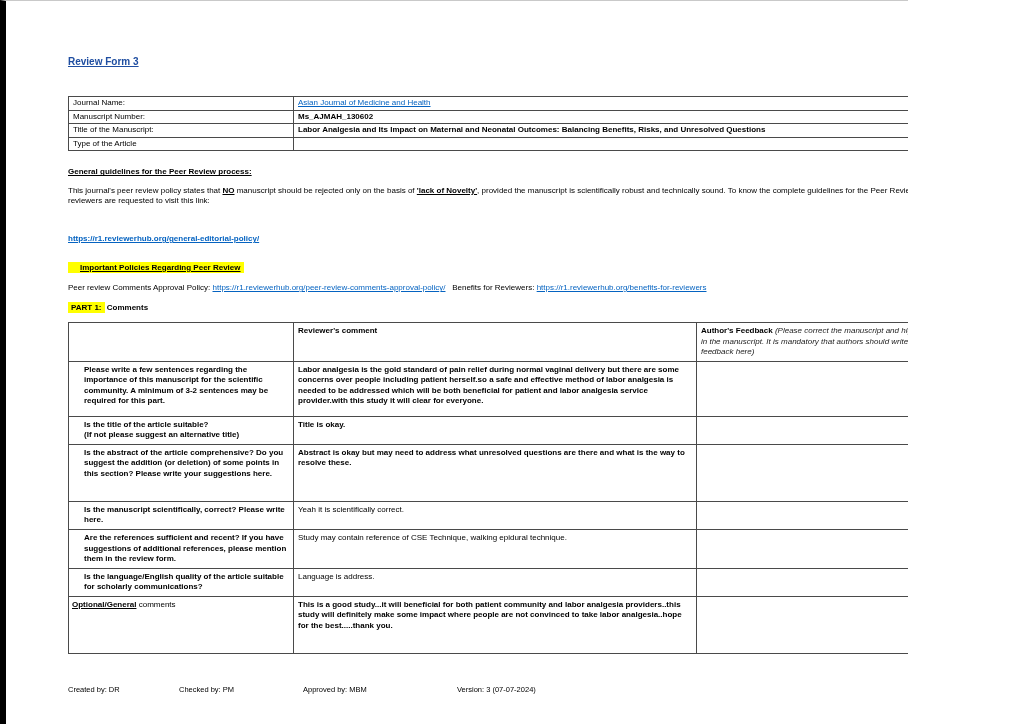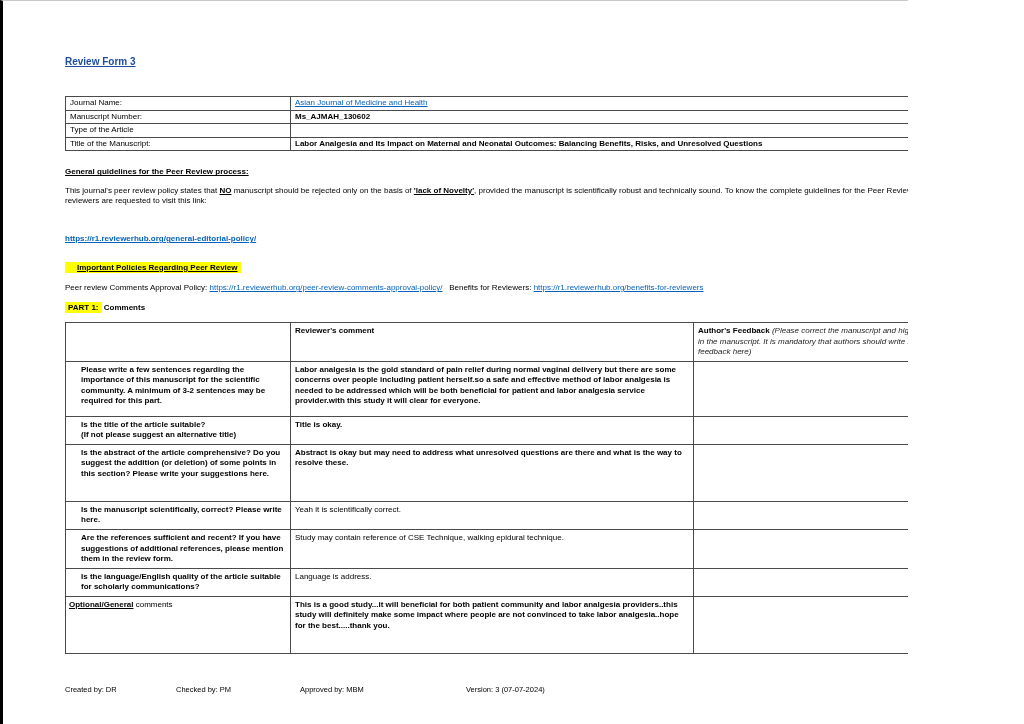--- a/index.html
+++ b/index.html
@@ -1,21 +1,21 @@
 <!DOCTYPE html>
 <html><head>
 <meta charset="utf-8">
 <style>
   * { margin:0; padding:0; box-sizing:border-box; }
   html,body { background:#ffffff; }
   body { font-family:"Liberation Sans", sans-serif; }
   .page {
     position:relative; width:908px; height:724px; background:#fff;
     color:#000; font-size:8px; line-height:1.32; overflow:hidden;
-    border-top:1px solid #c9c9c9; border-left:3px solid #000000;
+    border-top:1px solid #c9c9c9; border-left:6px solid #000000;
   }
   .content { position:absolute; left:62px; top:0; width:900px; }
   .bold { font-weight:bold; }
   .underline { text-decoration:underline; }
   .highlight { background:#ffff00; padding:1px 3px; }
   .link { color:#0563c1; text-decoration:underline; cursor:pointer; font-weight:inherit; }
   .doc-title { margin-top:54px; font-size:10px; font-weight:bold; color:#1f4ea1; text-decoration:underline; }
 
   table { border-collapse:collapse; width:100%; table-layout:fixed; }
   td, th { border:1px solid #4a4a4a; vertical-align:top; text-align:left; font-weight:normal; font-size:8px; }
@@ -37,21 +37,21 @@
   .q { padding-left:15px !important; font-weight:bold; white-space:pre-line; }
   .q-flush { padding-left:3px !important; }
   .c-bold { font-weight:bold; }
   .fb-note { font-style:italic; font-weight:normal; color:#222; }
 
   .footer { position:absolute; top:684px; left:0; width:1024px; font-size:7.5px; color:#000; }
   .footer span { position:absolute; white-space:nowrap; }
   .f-created { left:62px; }
   .f-checked { left:173px; }
   .f-approved { left:297px; }
-  .f-version { left:463px; }
+  .f-version { left:451px; }
 </style>
 </head>
 <body>
 
 <div class="page">
   <div class="content">
 
     <div class="doc-title">Review Form 3</div>
 
     <table class="meta-table">
@@ -62,26 +62,26 @@
       <tbody>
           <tr>
         <td>Journal Name:</td>
         <td><span class="link bold">Asian Journal of Medicine and Health</span></td>
       </tr>
       <tr>
         <td>Manuscript Number:</td>
         <td class="bold">Ms_AJMAH_130602</td>
       </tr>
       <tr>
+        <td>Title of the Manuscript:</td>
+        <td class="bold">Labor Analgesia and Its Impact on Maternal and Neonatal Outcomes: Balancing Benefits, Risks, and Unresolved Questions</td>
+      </tr>
+      <tr>
         <td>Type of the Article</td>
         <td></td>
-      </tr>
-      <tr>
-        <td>Title of the Manuscript:</td>
-        <td class="bold">Labor Analgesia and Its Impact on Maternal and Neonatal Outcomes: Balancing Benefits, Risks, and Unresolved Questions</td>
       </tr>
     </tbody>
       </table>
 
     <div class="guidelines-heading">General guidelines for the Peer Review process:</div>
 
     <div class="para"><span>This journal's peer review policy states that </span><span class="bold underline">NO</span><span> manuscript should be rejected only on the basis of </span><span class="bold underline">'lack of Novelty'</span><span>, provided the manuscript is scientifically robust and technically sound. To know the complete guidelines for the Peer Review process, reviewers are requested to visit this link:</span></div>
 
     <div class="link-line"><span class="link">https://r1.reviewerhub.org/general-editorial-policy/</span></div>
 

